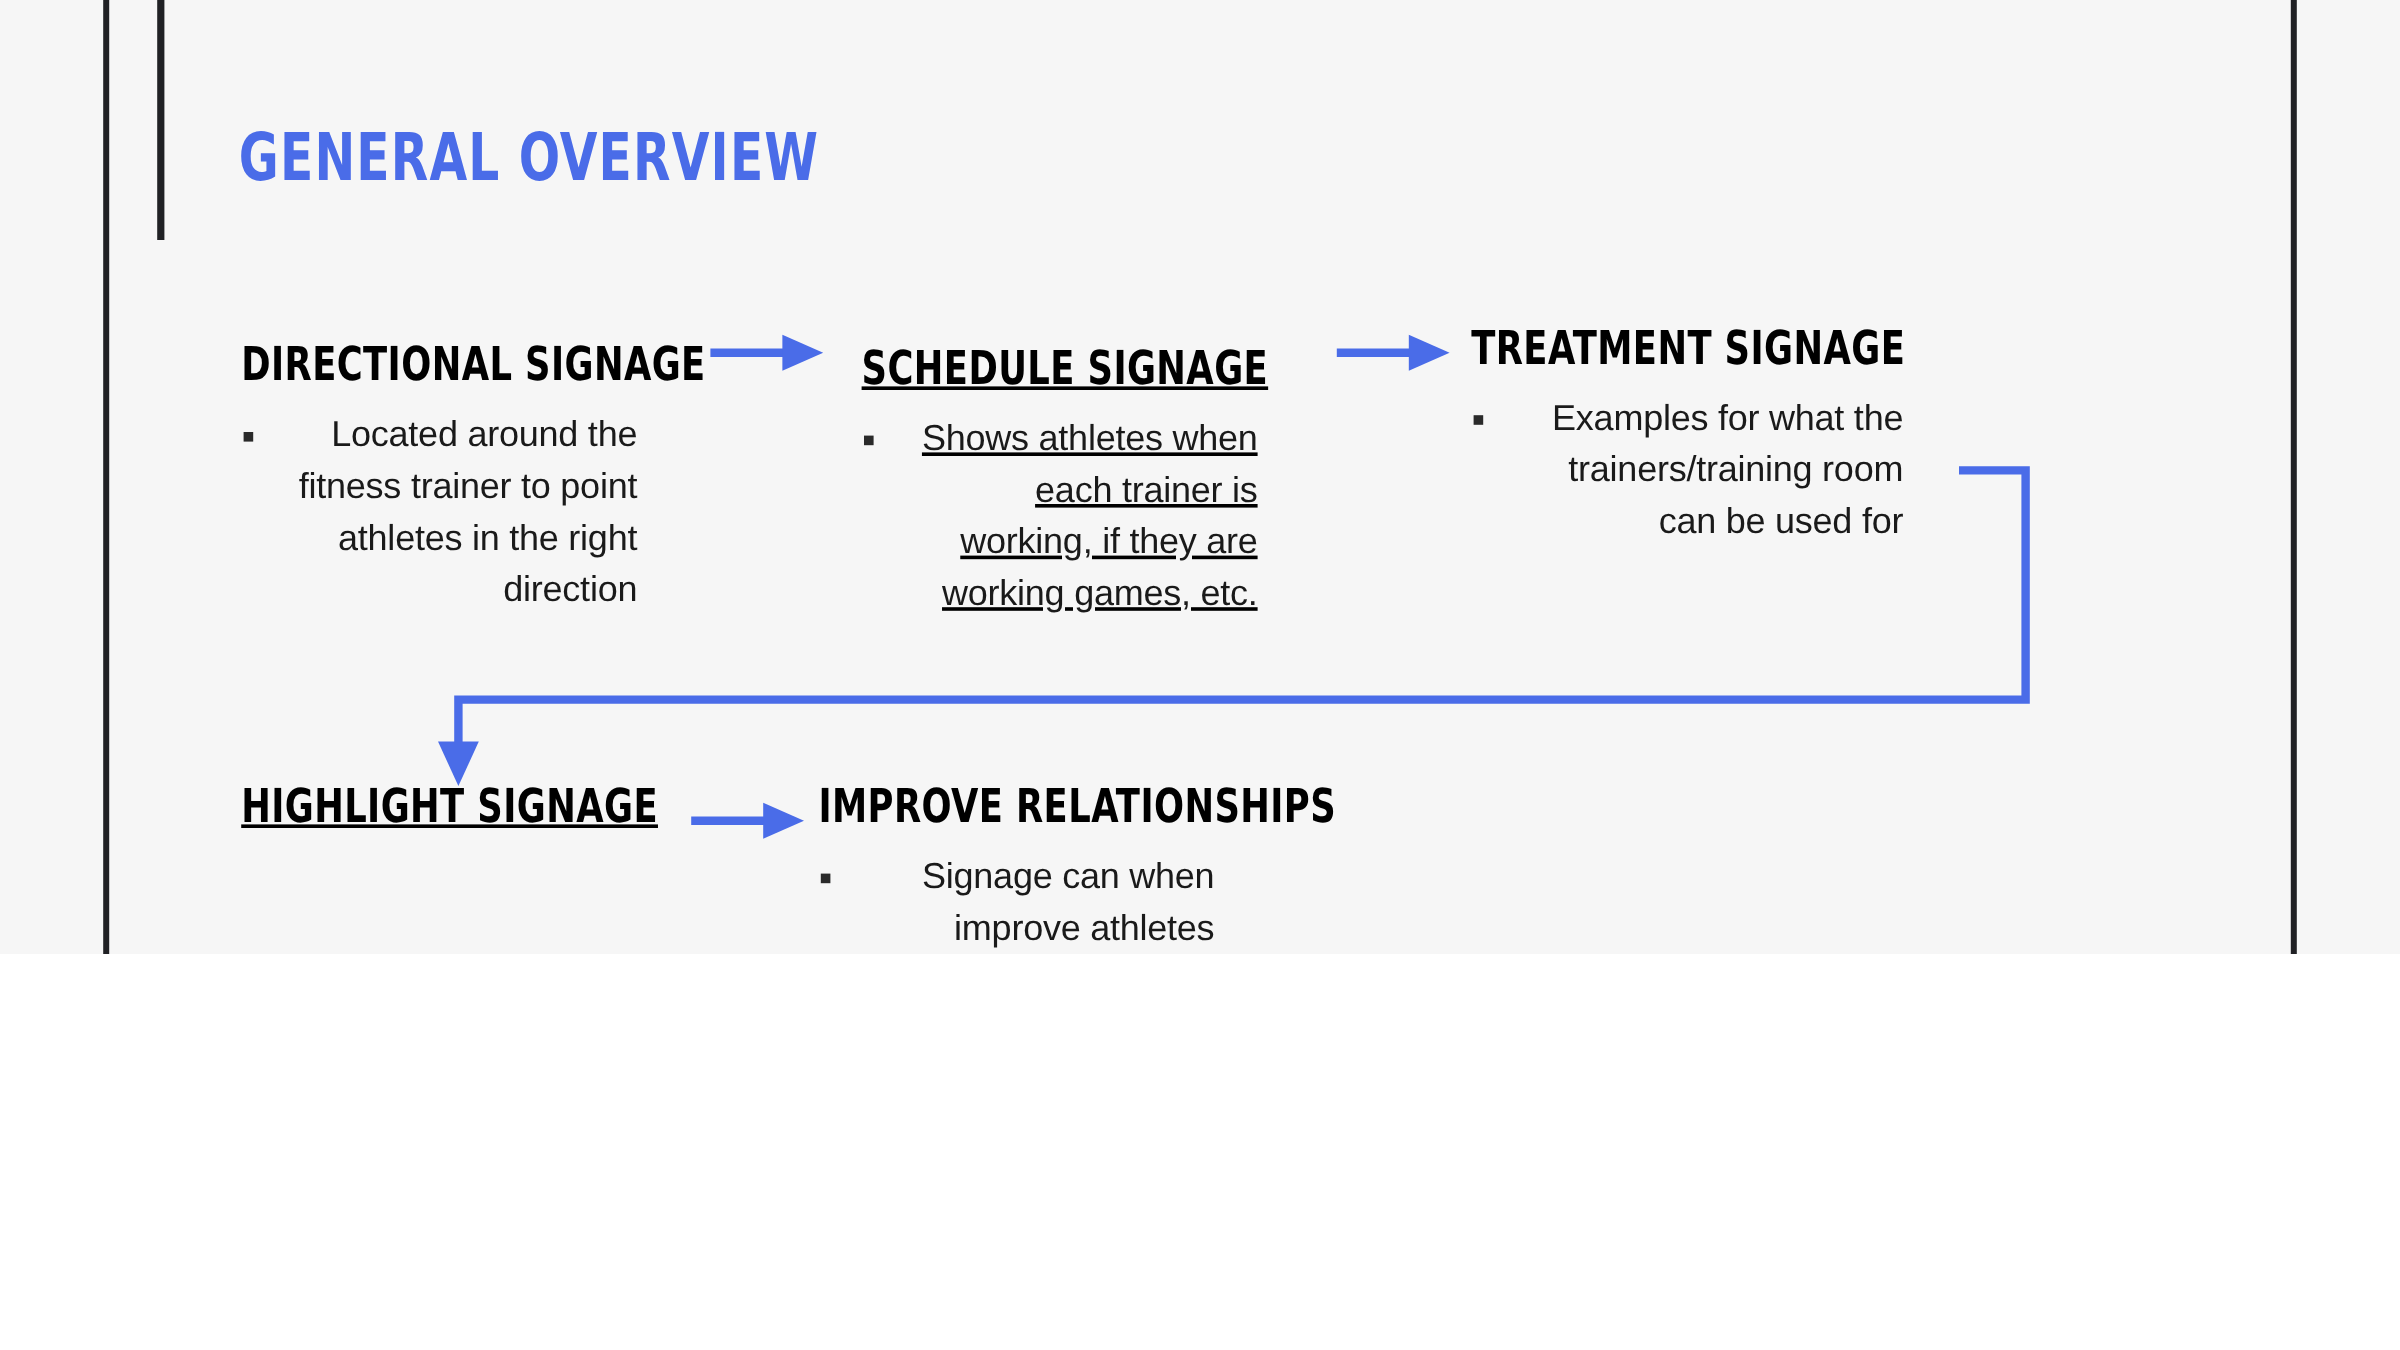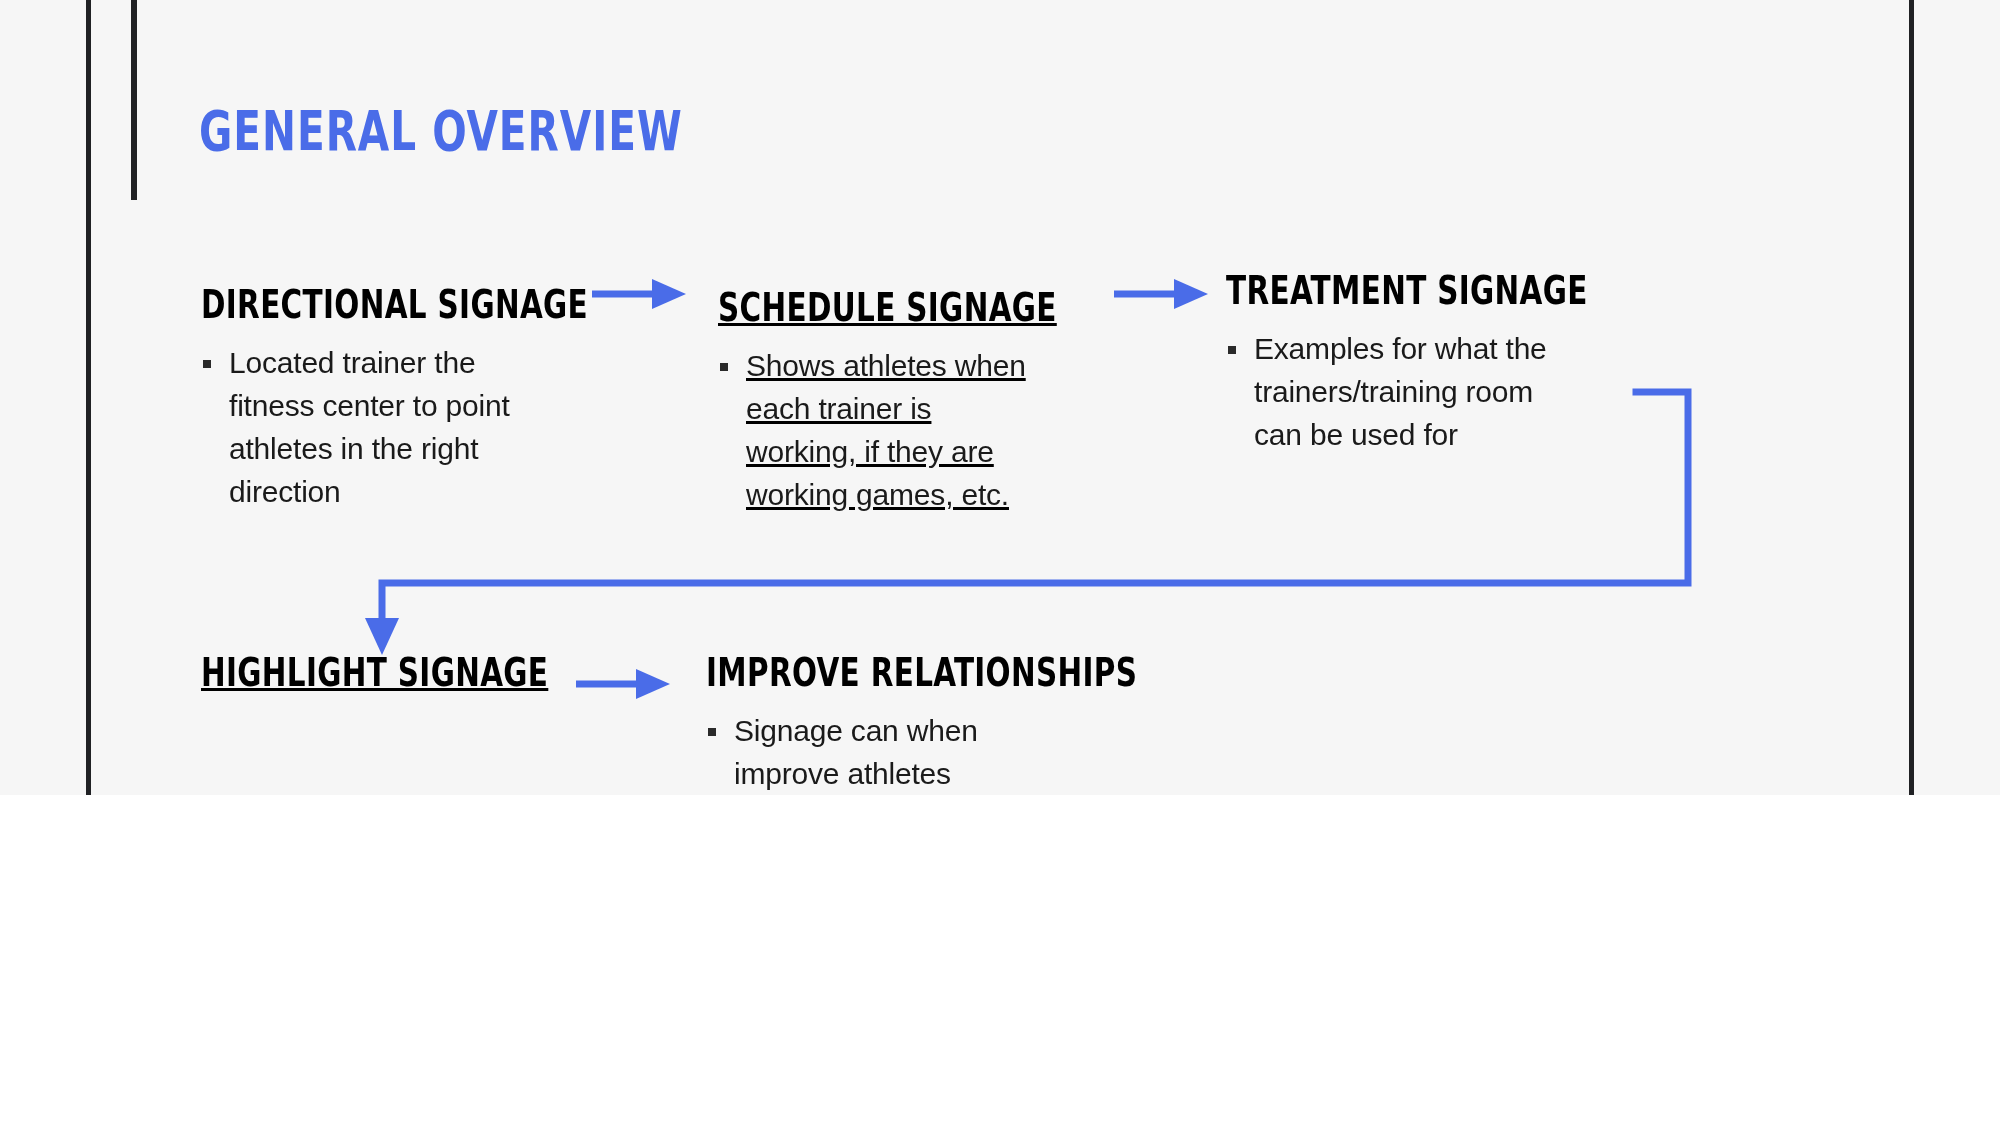--- a/index.html
+++ b/index.html
@@ -7,20 +7,21 @@
     padding: 0;
     background: #ffffff;
   }
   #slide {
     position: relative;
     width: 2000px;
     height: 795px;
     background: #f6f6f6;
     overflow: hidden;
     font-family: "Liberation Sans", sans-serif;
+    text-align: right;
   }
 
   
   .rule {
     position: absolute;
     background: #202124;
   }
   #rule-left-outer { left: 86px;  top: 0;    width: 5px; height: 1125px; }
   #rule-left-inner { left: 131px; top: -2px; width: 6px; height: 202px; }
   #rule-right-inner{ left: 1864px;top: 921px;width: 6px; height: 204px; }
@@ -71,21 +72,21 @@
     width: 8px;
     height: 8px;
     background: #2a2a2a;
   }
 
   
   #block-directional { left: 201px;  top: 282px; width: 330px; }
   #block-schedule    { left: 718px;  top: 285px; width: 330px; text-decoration: underline; }
   #block-treatment   { left: 1226px; top: 268px; width: 360px; }
   #block-highlight   { left: 201px;  top: 650px; width: 330px; text-decoration: underline; }
-  #block-improve     { left: 706px;  top: 650px; width: 330px; }
+  #block-improve     { left: 682px;  top: 650px; width: 330px; }
 
   
   .connector { position: absolute; pointer-events: none; }
   #arrow-1 { left: 586px;  top: 272px; width: 104px; height: 44px; }
   #arrow-2 { left: 1108px; top: 272px; width: 104px; height: 44px; }
   #arrow-3 { left: 570px;  top: 662px; width: 104px; height: 44px; }
   #elbow-connector { left: 360px; top: 380px; width: 1340px; height: 285px; }
 </style>
 </head>
 <body>
@@ -97,21 +98,21 @@
   <div class="rule" id="rule-right-inner"></div>
   <div class="rule" id="rule-right-outer"></div>
 
   <h1 id="page-title">GENERAL OVERVIEW</h1>
 
   <div class="block" id="block-directional">
     <div class="block-heading">DIRECTIONAL SIGNAGE</div>
     <ul class="bullets">
       <li class="bullet">
         <span class="dot"></span>
-        <span>Located trainer the fitness center to point athletes in the right direction</span>
+        <span>Located around the fitness trainer to point athletes in the right direction</span>
       </li>
     </ul>
   </div>
 
   <div class="block" id="block-schedule">
     <div class="block-heading">SCHEDULE SIGNAGE</div>
     <ul class="bullets">
       <li class="bullet">
         <span class="dot"></span>
         <span>Shows athletes when each trainer is working, if they are working games, etc.</span>

